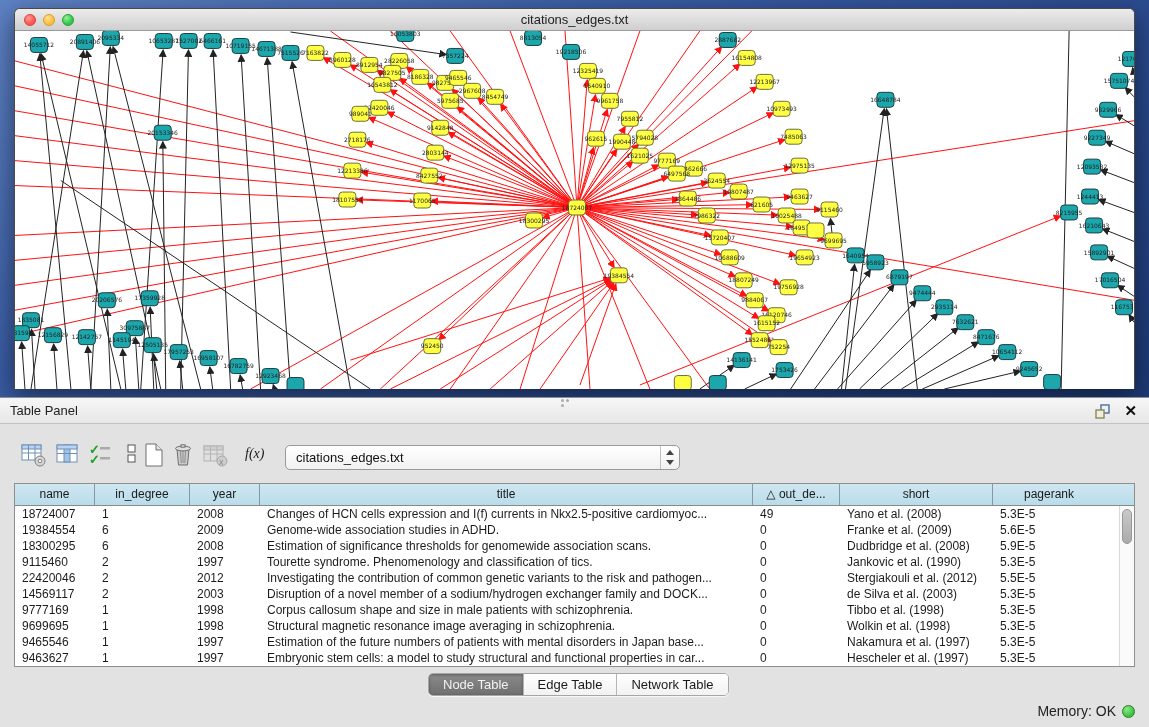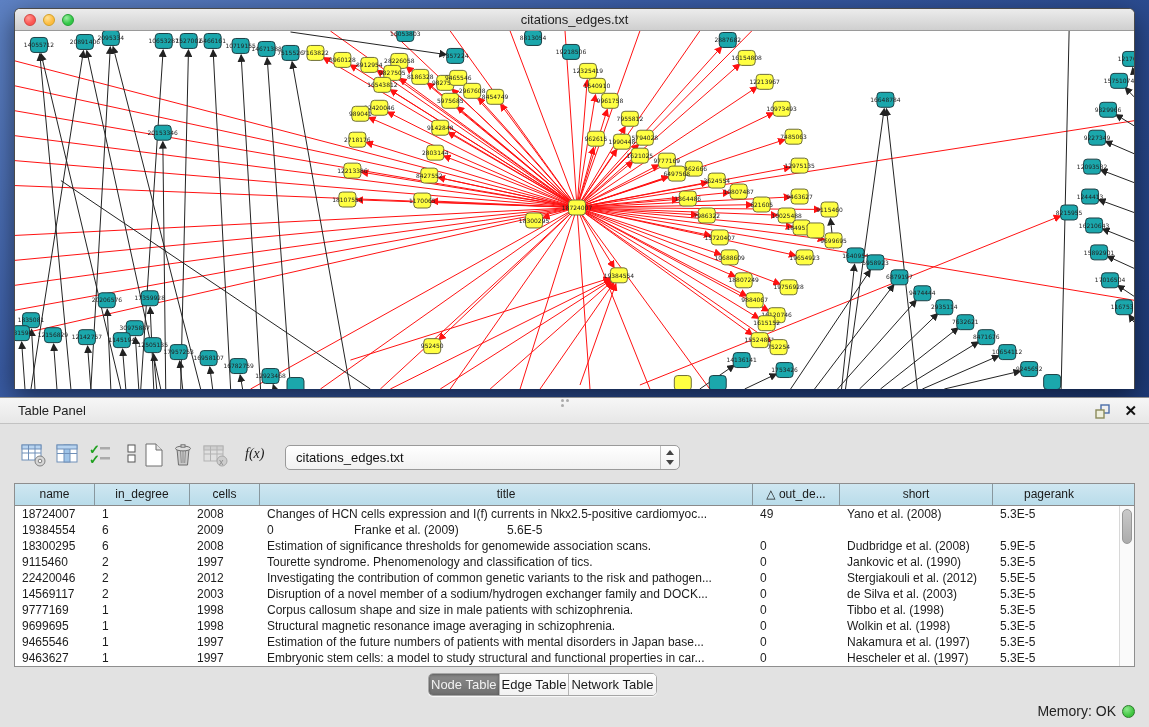--- a/index.html
+++ b/index.html
@@ -19,21 +19,21 @@
   .light { width:12px; height:12px; border-radius:50%; }
   .light.red { background:radial-gradient(circle at 35% 30%, #ff9a94, #fc5753 60%); border:1px solid #d34440; }
   .light.yellow { background:radial-gradient(circle at 35% 30%, #ffe296, #fdbc40 60%); border:1px solid #d3a023; }
   .light.green { background:radial-gradient(circle at 35% 30%, #9aeea0, #33c748 60%); border:1px solid #22a032; }
   #graph-svg { display:block; background:#fff; }
 
   
   #table-panel { position:absolute; left:0; top:397px; width:1149px; height:330px; background:#e2e2e2; }
   .panel-header { position:relative; height:27px; background:linear-gradient(#f6f6f6,#e7e7e7);
                   border-top:1px solid #8f8f8f; border-bottom:1px solid #c2c2c2;
-                  font-size:13px; color:#222; line-height:26px; padding-left:18px; }
+                  font-size:13px; color:#222; line-height:26px; padding-left:10px; }
   .grip { position:absolute; left:560px; top:0px; width:14px; height:6px; opacity:.8; }
   .grip i { display:block; width:3px; height:3px; background:#9a9a9a; border-radius:50%; float:left; margin:1px; }
   .header-icons { position:absolute; right:12px; top:4px; display:flex; gap:12px; align-items:center; }
   .close-x { font-size:15px; font-weight:bold; color:#111; line-height:18px; cursor:default; }
 
   
   .tool { position:absolute; width:28px; height:28px; top:44px; }
   #combo { position:absolute; left:285px; top:48px; width:395px; height:25px;
            background:linear-gradient(#ffffff,#f1f1f1); border:1px solid #9a9a9a; border-radius:5px;
            font-size:13px; color:#111; line-height:23px; padding-left:10px; }
@@ -59,21 +59,21 @@
   #vscroll { position:absolute; right:0; top:22px; width:15px; height:160px;
              background:#fafafa; border-left:1px solid #d8d8d8; }
   #vscroll .thumb { position:absolute; left:2px; top:3px; width:10px; height:35px;
              background:linear-gradient(#c9c9c9,#ababab); border:1px solid #979797; border-radius:6px; }
 
   
   #tabs { position:absolute; left:428px; top:276px; height:23px; display:flex;
           border:1px solid #a6a6a6; border-radius:5px; overflow:hidden;
           box-shadow:0 1px 1px rgba(255,255,255,.8), inset 0 0 0 0 #fff; background:#fff; }
   .tab { font-size:13px; line-height:21px; text-align:center; color:#1a1a1a;
-         background:linear-gradient(#ffffff,#f2f2f2); border-right:1px solid #b5b5b5; padding:0 2px; }
+         background:linear-gradient(#ffffff,#f2f2f2); border-right:1px solid #b5b5b5; padding:0 14px; }
   .tab:last-child { border-right:none; }
   .tab.sel { background:linear-gradient(#8b8b8b,#6f6f6f); color:#f2f2f2;
              box-shadow:inset 0 1px 3px rgba(0,0,0,.35); }
 
   
   #status { position:absolute; right:14px; top:306px; display:flex; align-items:center; gap:6px;
             font-size:14px; color:#222;text-align:right; }
   #status .dot { width:13px; height:13px; border-radius:50%;
             background:radial-gradient(circle at 35% 30%, #8ce98c, #3ec43e 65%); border:1px solid #2a7a2a; }
 </style>
@@ -553,40 +553,41 @@
     <span class="stepper">
         <i class="up"></i>
         <i class="dn"></i>
       </span>
   </div>
 
   <div id="table-box">
     <div class="thead">
         <div class="th c0">name</div>
         <div class="th c1">in_degree</div>
-        <div class="th c2">cells</div>
+        <div class="th c2">year</div>
         <div class="th c3">title</div>
         <div class="th c4">△ out_de...</div>
         <div class="th c5">short</div>
         <div class="th c6">pagerank</div>
       </div>
     <div>
         <div class="trow">
           <div class="td c0">18724007</div>
           <div class="td c1">1</div>
           <div class="td c2">2008</div>
           <div class="td c3">Changes of HCN cells expression and I(f) currents in Nkx2.5-positive cardiomyoc...</div>
           <div class="td c4">49</div>
           <div class="td c5">Yano et al. (2008)</div>
           <div class="td c6">5.3E-5</div>
         </div>
         <div class="trow">
           <div class="td c0">19384554</div>
           <div class="td c1">6</div>
           <div class="td c2">2009</div>
+          <div class="td c3">Genome-wide association studies in ADHD.</div>
           <div class="td c4">0</div>
           <div class="td c5">Franke et al. (2009)</div>
           <div class="td c6">5.6E-5</div>
         </div>
         <div class="trow">
           <div class="td c0">18300295</div>
           <div class="td c1">6</div>
           <div class="td c2">2008</div>
           <div class="td c3">Estimation of significance thresholds for genomewide association scans.</div>
           <div class="td c4">0</div>

